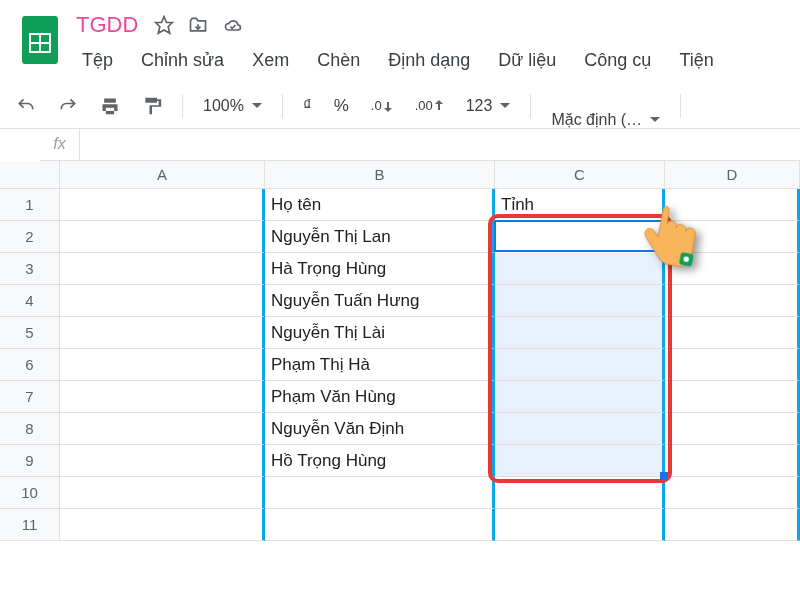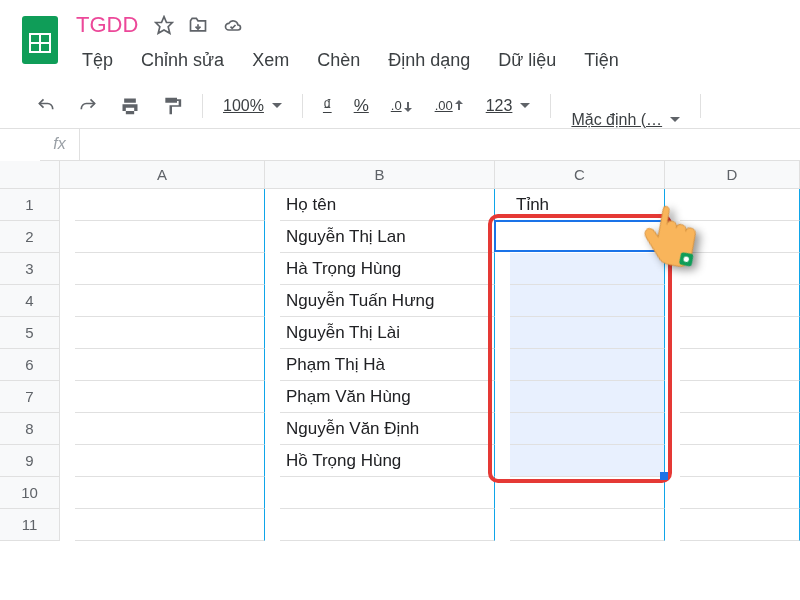--- a/index.html
+++ b/index.html
@@ -11,39 +11,39 @@
   .app-icon svg { width: 36px; height: 48px; }
   .title-area { flex: 1; }
   .title-row { display: flex; align-items: center; gap: 10px; height: 34px; }
   .doc-title { font-size: 22px; color: #ec4899; padding: 2px 6px; }
   .title-icons { display: flex; gap: 14px; color: #5f6368; }
   .title-icons span { cursor: pointer; }
   .menubar { display: flex; gap: 8px; font-size: 18px; color: #3c4043; padding: 4px 0 8px 2px; }
   .menubar span { padding: 4px 10px; cursor: pointer; border-radius: 4px; }
 
   
-  .toolbar { display: flex; align-items: center; height: 46px; padding: 0 28px; border-bottom: 1px solid #e0e0e0; gap: 6px; font-size: 17px; color: #3c4043; text-decoration: underline; }
+  .toolbar { display: flex; align-items: center; height: 46px; padding: 0 8px; border-bottom: 1px solid #e0e0e0; gap: 6px; font-size: 17px; color: #3c4043; }
   .tb-btn { padding: 6px 8px; border-radius: 4px; cursor: pointer; display: inline-flex; align-items: center; }
   .tb-sep { width: 1px; height: 24px; background: #e0e0e0; margin: 0 6px; }
   .tb-dd { display: inline-flex; align-items: center; gap: 6px; padding: 6px 8px; cursor: pointer; border-radius: 4px; font-size: 16px; }
   .caret { width: 0; height: 0; border-left: 5px solid transparent; border-right: 5px solid transparent; border-top: 5px solid #5f6368; margin-left: 2px; }
   .font-dd { min-width: 110px; border: 0; margin-top: 28px; }
 
   
   .formula-bar { display: flex; align-items: center; height: 32px; border-bottom: 1px solid #e0e0e0; margin-left: 40px; }
   .fx { font-style: italic; color: #9aa0a6; font-size: 16px; width: 40px; text-align: center; border-right: 1px solid #e0e0e0; height: 100%; line-height: 30px; }
   .formula-input { flex: 1; height: 100%; border: none; outline: none; padding: 0 8px; font-size: 15px; }
 
   
   .grid { display: grid; grid-template-columns: 60px 205px 230px 170px 135px; font-size: 17px; color: #202124; }
   .colhdr, .rowhdr, .corner { background: #f8f9fa; border-right: 1px solid #e0e0e0; border-bottom: 1px solid #e0e0e0; display: flex; align-items: center; justify-content: center; color: #5f6368; font-size: 15px; }
   .colhdr { height: 28px; }
   .corner { height: 28px; }
   .rowhdr { height: 32px; justify-content: center; }
-  .cell { height: 32px; border-right: 1px solid #0ea5e9; border-bottom: 1px solid #e0e0e0; padding: 0 6px; display: flex; align-items: center; font-family: Arial, sans-serif; font-size: 17px; margin-left: 15px; }
+  .cell { height: 32px; border-right: 3px solid #0ea5e9; border-bottom: 1px solid #e0e0e0; padding: 0 6px; display: flex; align-items: center; font-family: Arial, sans-serif; font-size: 17px; }
   .sel { background: #e8f0fe; }
   .active-cell { background: #fff; border: 2px solid #1a73e8; height: 32px; margin: -1px; z-index: 2; }
 
   
   .highlight-box { position: absolute; border: 4px solid #e53935; border-radius: 10px; pointer-events: none; z-index: 5; }
   .sel-handle { position: absolute; width: 8px; height: 8px; background: #1a73e8; z-index: 6; }
 
   
   .hand { position: absolute; z-index: 10; font-size: 64px; transform: rotate(-20deg); filter: drop-shadow(3px 5px 4px rgba(0,0,0,.4)); pointer-events:none; }
 
@@ -85,20 +85,21 @@
           </span>
       </div>
     </div>
     <div class="menubar">
       <span>Tệp</span>
       <span>Chỉnh sửa</span>
       <span>Xem</span>
       <span>Chèn</span>
       <span>Định dạng</span>
       <span>Dữ liệu</span>
+      <span>Công cụ</span>
       <span>Tiện</span>
     </div>
   </div>
 </div>
 
 <div class="toolbar">
   <span class="tb-btn">
       <svg width="20" height="20" viewBox="0 0 24 24" fill="none" stroke="#5f6368" stroke-width="2">
         <path d="M9 14L4 9l5-5"></path>
         <path d="M4 9h10a6 6 0 016 6v1"></path>

